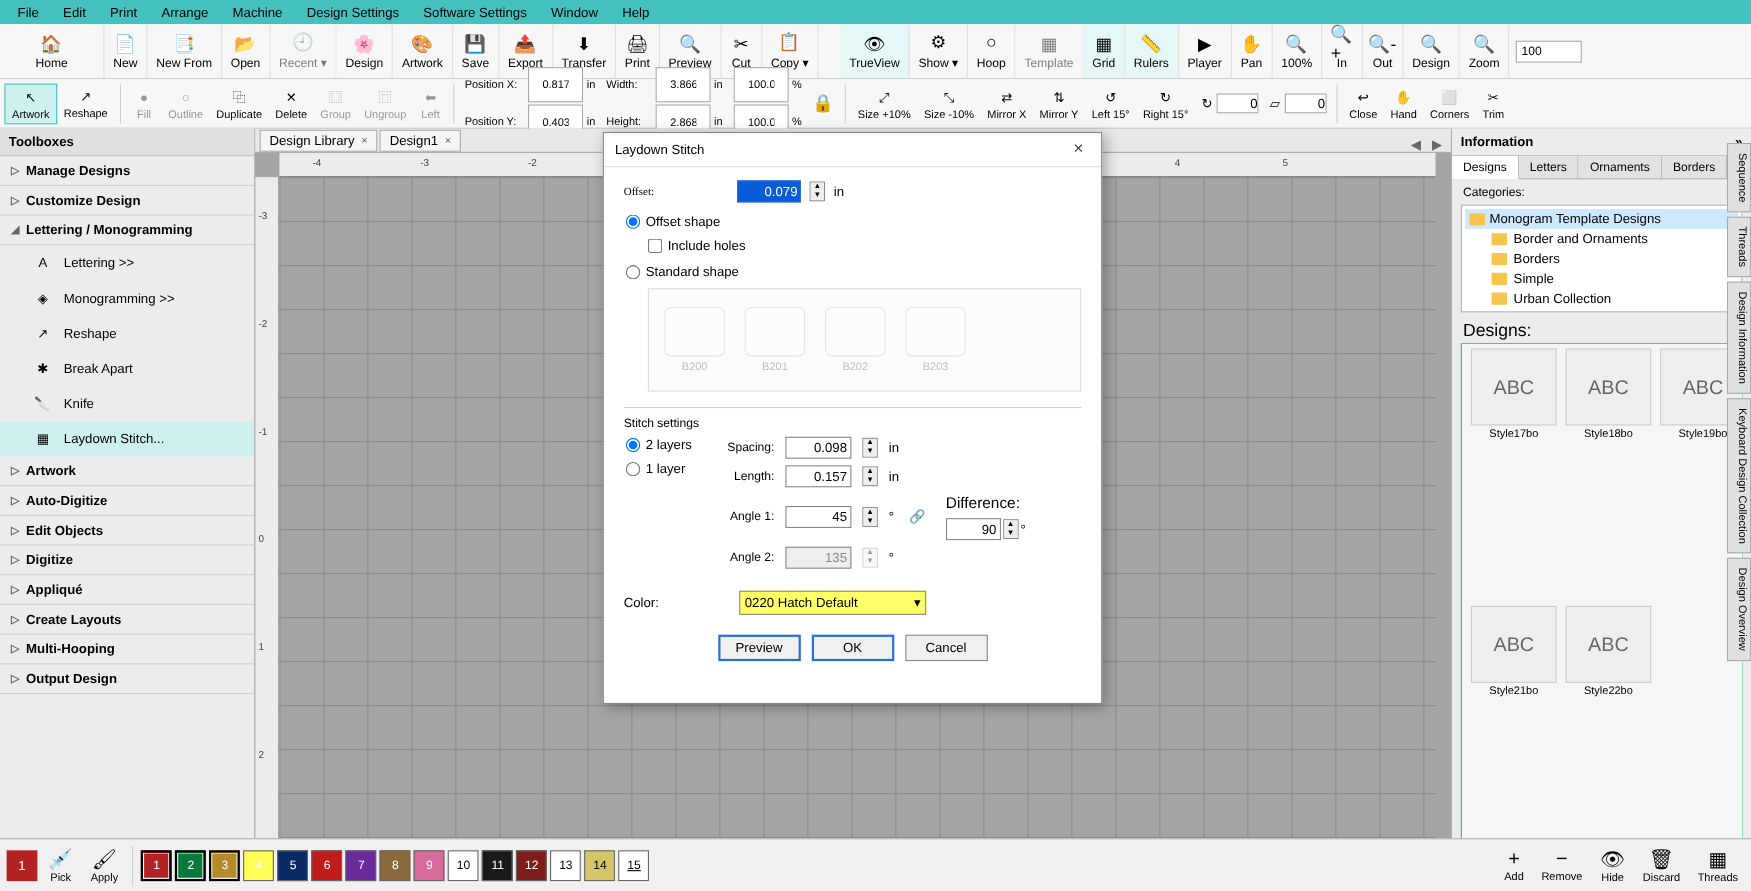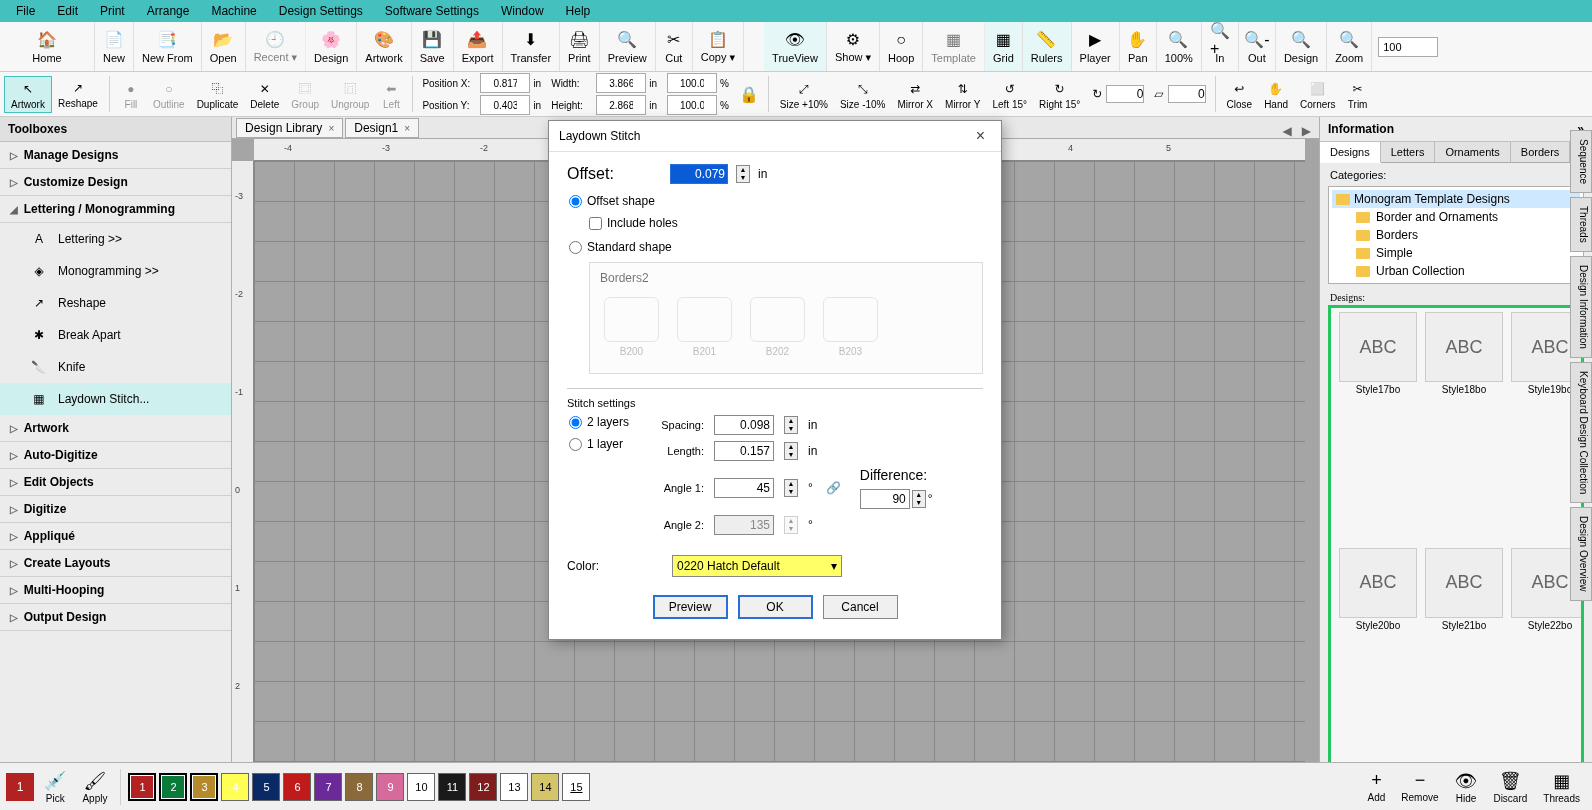--- a/index.html
+++ b/index.html
@@ -20,21 +20,21 @@
 .tool-btn { display: flex; flex-direction: column; align-items: center; padding: 2px 6px; cursor: pointer; }
 .tool-btn .ticon { width: 20px; height: 20px; display: flex; align-items: center; justify-content: center; }
 .tool-btn .tlabel { font-size: 10px; }
 .tool-btn.active { background: #cef0ef; border: 1px solid #44c1bf; }
 .tool-btn.disabled { opacity: 0.4; }
 .vsep { width: 1px; height: 36px; background: #d0d0d0; margin: 0 3px; }
 
 .field-group { display: flex; flex-direction: column; gap: 2px; padding: 0 4px; }
 .field-row { display: flex; align-items: center; gap: 3px; }
 .field-row label { font-size: 10px; width: 55px; }
-.field-row input { width: 50px; height: 20px; font-size: 10px; text-align: right; padding: 0 12px; border: 1px solid #aaa; }
+.field-row input { width: 50px; height: 32px; font-size: 10px; text-align: right; padding: 0 12px; border: 1px solid #aaa; }
 .field-row .unit { font-size: 10px; }
 
 .main-area { display: flex; height: 665px; }
 
 .toolboxes { width: 232px; background: #ececec; border-right: 1px solid #b0b0b0; display: flex; flex-direction: column; }
 .toolboxes-header { background: #e0e0e0; padding: 5px 8px; font-weight: 600; border-bottom: 1px solid #c0c0c0; }
 .toolbox-section { border-bottom: 1px solid #d0d0d0; padding: 6px 10px; cursor: pointer; display: flex; align-items: center; gap: 6px; font-weight: 600; font-size: 12px; }
 .toolbox-section .chev { font-size: 10px; color: #666; }
 .toolbox-item { padding: 7px 10px 7px 30px; cursor: pointer; display: flex; align-items: center; gap: 10px; font-size: 12px; }
 .toolbox-item.active { background: #cef0ef; }
@@ -53,34 +53,34 @@
 .right-panel { width: 273px; background: #ececec; border-left: 1px solid #b0b0b0; display: flex; flex-direction: column; }
 .right-header { padding: 5px 8px; font-weight: 600; border-bottom: 1px solid #c0c0c0; display: flex; justify-content: space-between; }
 .right-tabs { display: flex; border-bottom: 1px solid #aaa; background: #e8e8e8; }
 .right-tab { padding: 4px 10px; border-right: 1px solid #bbb; font-size: 11px; cursor: pointer; background: #e2e2e2; }
 .right-tab.active { background: #fff; border-bottom: 1px solid #fff; margin-bottom: -1px; }
 .cat-section { padding: 6px 10px 3px; font-size: 11px; }
 .cat-tree { margin: 2px 8px; border: 1px solid #b0b0b0; background: #fff; padding: 3px; }
 .cat-root { background: #cde8ff; padding: 2px 4px; display: flex; align-items: center; gap: 4px; }
 .cat-child { padding: 2px 4px 2px 24px; display: flex; align-items: center; gap: 6px; }
 .folder-icon { width: 14px; height: 11px; background: #f5c54d; display: inline-block; border-radius: 1px; }
-.designs-label { font-size: 10px; padding: 6px 10px 2px; font-family: Liberation Serif, serif; }
-.designs-grid { flex: 1; overflow-y: auto; padding: 4px 8px; display: grid; grid-template-columns: 1fr 1fr 1fr; gap: 8px; background: #f6f6f6; margin: 0 8px; border: 3px solid #22c55e; }
+.designs-label { font-size: 16px; padding: 6px 10px 2px; }
+.designs-grid { flex: 1; overflow-y: auto; padding: 4px 8px; display: grid; grid-template-columns: 1fr 1fr 1fr 1fr; gap: 8px; background: #f6f6f6; margin: 0 8px; border: 1px solid #22c55e; }
 .design-cell { display: flex; flex-direction: column; align-items: center; gap: 2px; }
 .design-thumb { width: 78px; height: 70px; background: #eee; border: 1px solid #ccc; display: flex; align-items: center; justify-content: center; font-size: 18px; color: #666; }
 .design-name { font-size: 10px; }
 .side-tabs { position: absolute; right: 0; top: 130px; width: 22px; display: flex; flex-direction: column; gap: 4px; }
 .side-tab { writing-mode: vertical-rl; background: #e0e0e0; border: 1px solid #aaa; padding: 8px 2px; font-size: 10px; cursor: pointer; }
 
 .dialog-overlay { position: absolute; top: 120px; left: 548px; width: 454px; height: 520px; background: #fff; border: 1px solid #888; box-shadow: 3px 3px 12px rgba(0,0,0,0.3); z-index: 100; }
 .dialog-title { padding: 6px 10px; display: flex; justify-content: space-between; align-items: center; border-bottom: 1px solid #e0e0e0; }
 .dialog-close { cursor: pointer; font-size: 16px; color: #444; padding: 0 6px; }
 .dialog-body { padding: 12px 18px; }
 .dlg-row { display: flex; align-items: center; margin-bottom: 10px; gap: 8px; }
-.dlg-row label { width: 95px; font-size: 16px; }
+.dlg-row label { width: 95px; font-size: 10px; font-family: Liberation Serif, serif; }
 .dlg-row input[type="text"] { width: 58px; height: 20px; border: 1px solid #2a6fd6; text-align: right; padding: 0 2px; }
 .dlg-row input.sel { background: #0a5bd6; color: #fff; }
 .spinner { display: inline-flex; flex-direction: column; border: 1px solid #888; }
 .spinner span { width: 12px; height: 8px; font-size: 7px; text-align: center; line-height: 8px; background: #eee; cursor: pointer; }
 .dlg-radio { display: flex; align-items: center; gap: 5px; margin-bottom: 8px; margin-left: 2px; }
 .dlg-check { display: flex; align-items: flex-end; gap: 5px; margin-left: 22px; margin-bottom: 10px; }
 .shape-panel { border: 1px solid #c0c0c0; margin: 6px 0 14px 22px; padding: 6px; background: #fafafa; opacity: 0.55; }
 .shape-header { font-size: 12px; padding: 2px 4px; }
 .shape-row { display: flex; gap: 18px; padding: 10px 8px; }
 .shape-item { display: flex; flex-direction: column; align-items: center; gap: 4px; }
@@ -586,21 +586,20 @@
     </div>
     <div class="dlg-check">
       <input type="checkbox" style="">
       <span>Include holes</span>
     </div>
     <div class="dlg-radio">
       <input type="radio" style="">
       <span>Standard shape</span>
     </div>
     <div class="shape-panel">
-      <div class="shape-header">Borders2</div>
       <div class="shape-row" id="shape-row">
           <div class="shape-item">
             <div class="shape-box"></div>
             <span class="shape-lbl">B200</span>
           </div>
           <div class="shape-item">
             <div class="shape-box"></div>
             <span class="shape-lbl">B201</span>
           </div>
           <div class="shape-item">

